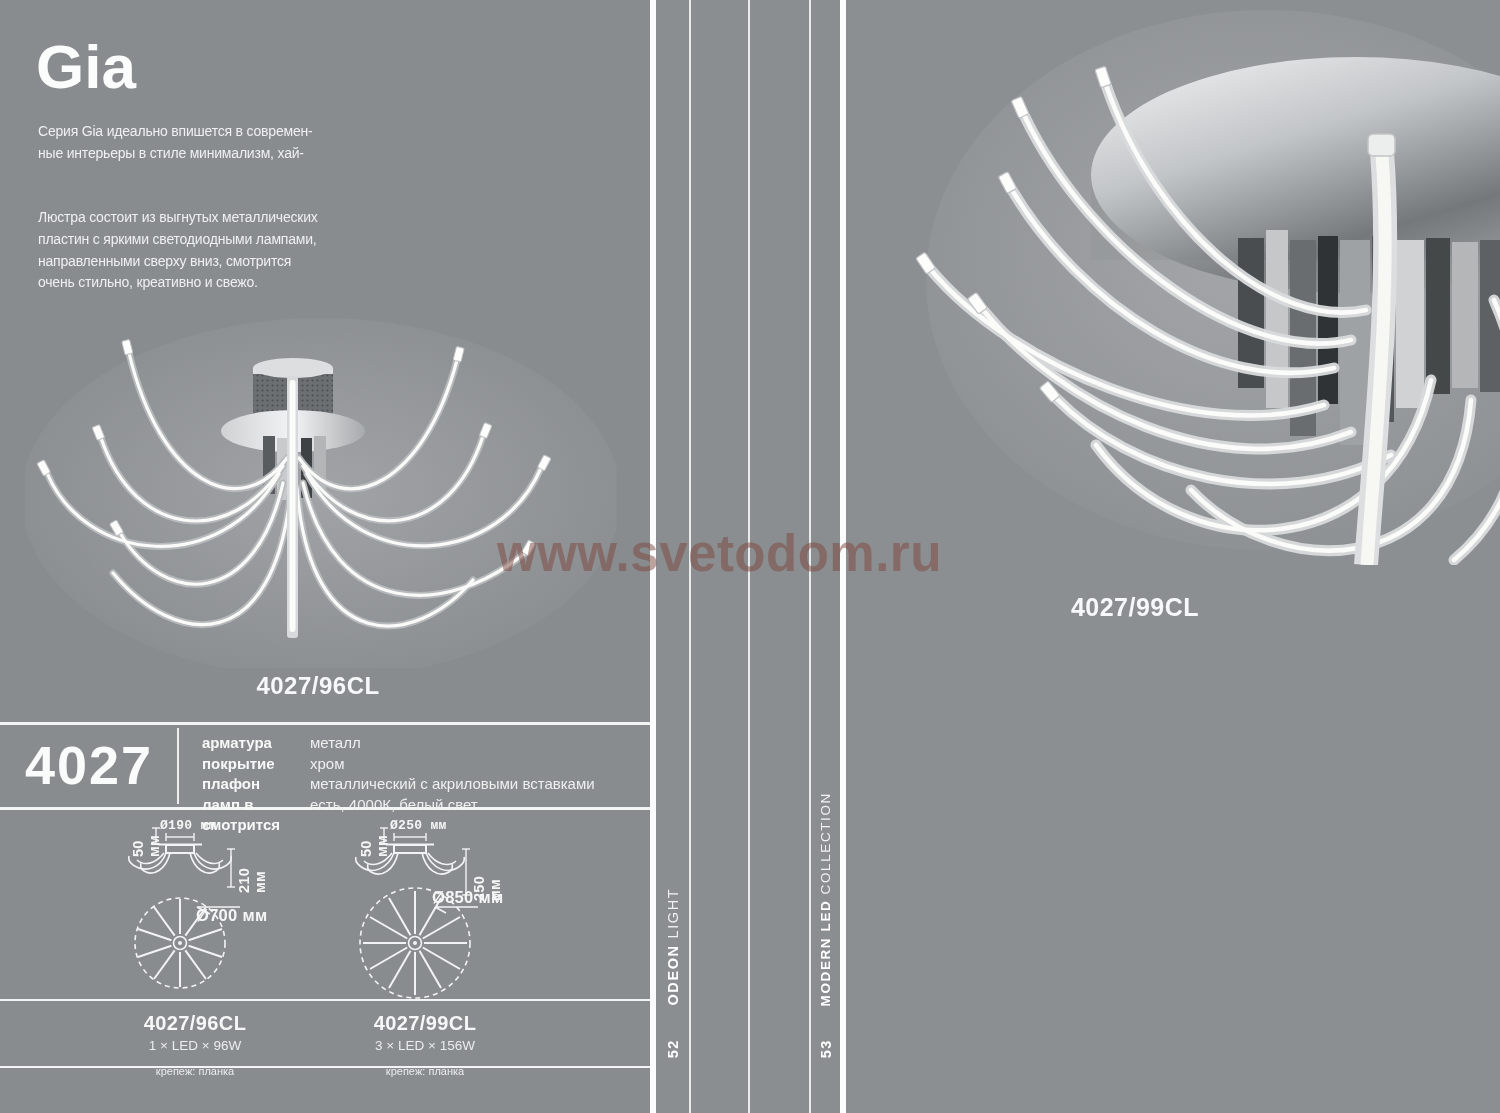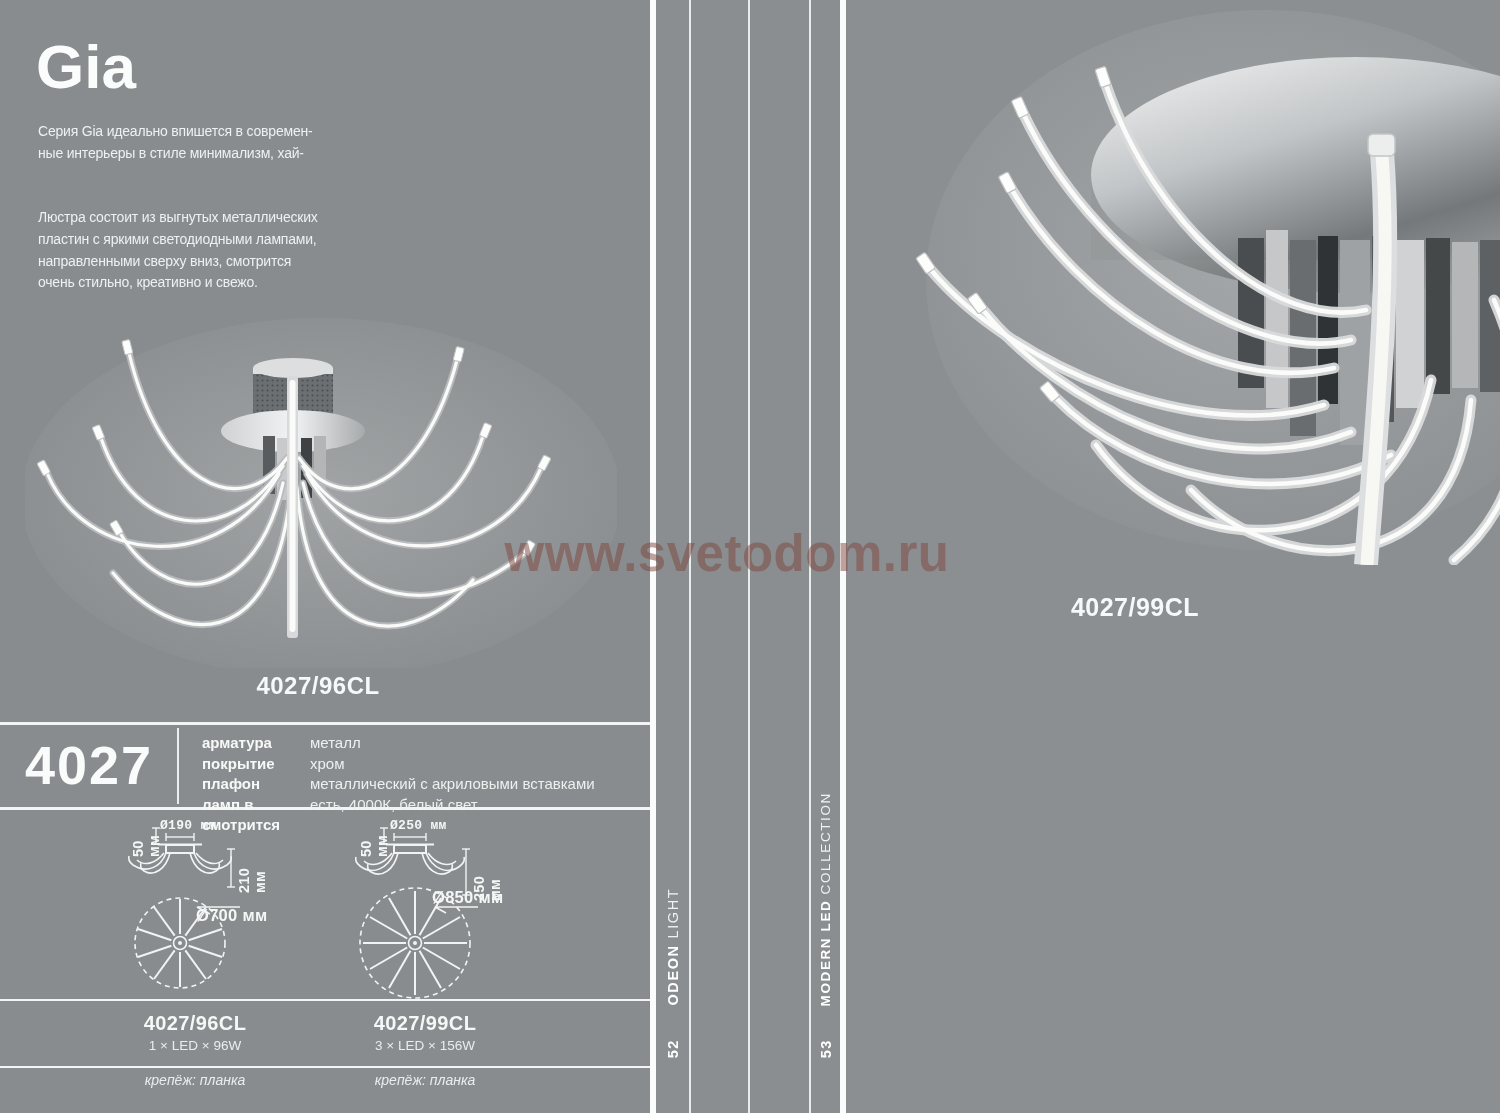--- a/index.html
+++ b/index.html
@@ -42,32 +42,32 @@
   .dimtext{position:absolute;color:#f5f6f6;font-weight:700;}
   .dim-h{font-size:13px;letter-spacing:.3px;font-family:Liberation Mono, monospace;}
   .dim-big{font-size:16.5px;letter-spacing:.3px;}
   .vtext{writing-mode:vertical-rl;transform:rotate(180deg);}
   .dim-v{font-size:14.5px;letter-spacing:.3px;}
   
   .model{top:1012px;width:190px;text-align:center;color:#eaeced;}
   .m1{left:100px;} .m2{left:330px;}
   .model .code{font-size:20px;font-weight:700;color:#f6f7f7;letter-spacing:.4px;}
   .model .lamps{font-size:13.5px;margin-top:3px;}
-  .model .mount{font-size:14px;margin-top:19px;font-style:italic;}
+  .model .mount{font-size:11px;margin-top:12px;}
   
   .tab{display:flex;align-items:center;justify-content:flex-start;}
   .tab .vtext{color:#fff;letter-spacing:1.6px;font-size:14.5px;white-space:nowrap;}
   .vt-bold{font-weight:700;}
   .vt-light{font-weight:400;opacity:.88;}
   .pagenum{color:#fff;font-weight:700;font-size:25px;}
   
   .watermark{
     left:497px;top:524px;width:460px;
     font-size:51px;font-weight:700;letter-spacing:.5px;
-    color:rgba(126,70,62,.5);z-index:60;pointer-events:none;white-space:nowrap;text-align:center;
+    color:rgba(126,70,62,.5);z-index:60;pointer-events:none;white-space:nowrap;
   }
   svg{display:block;}
 </style>
 </head>
 <body>
 
 <div id="stage">
 
   <div class="abs left-page"></div>
   <div class="abs right-page"></div>

